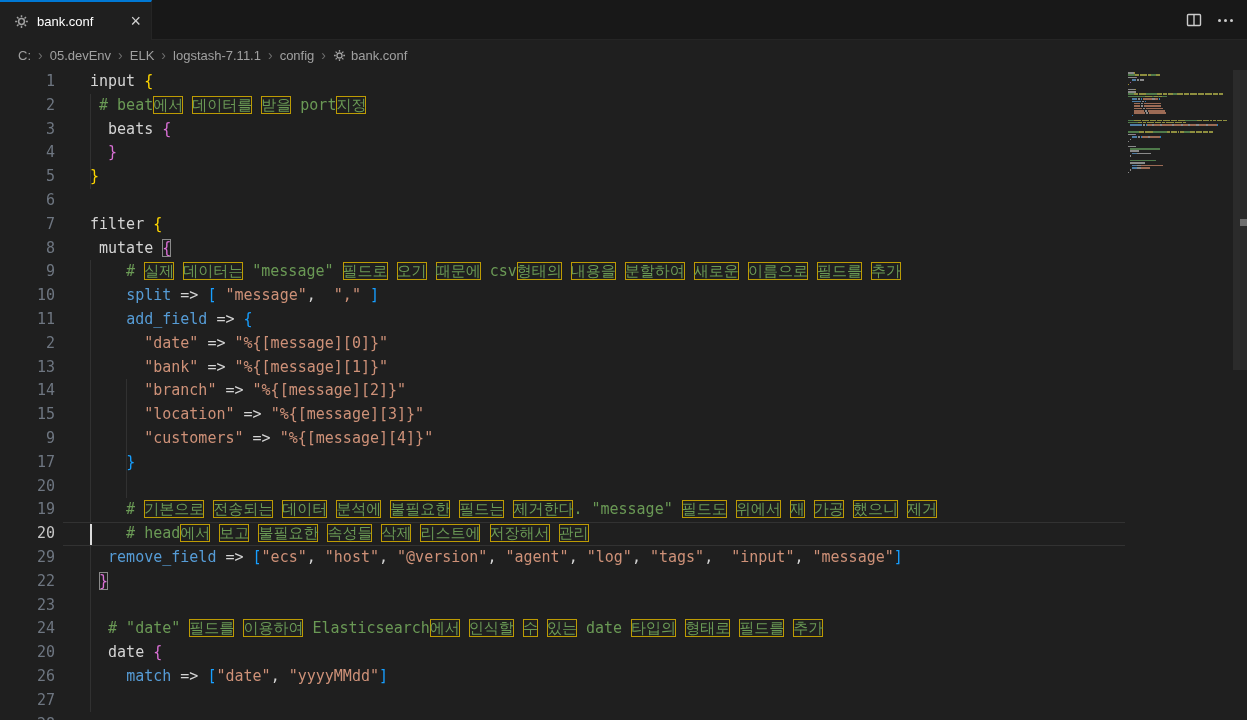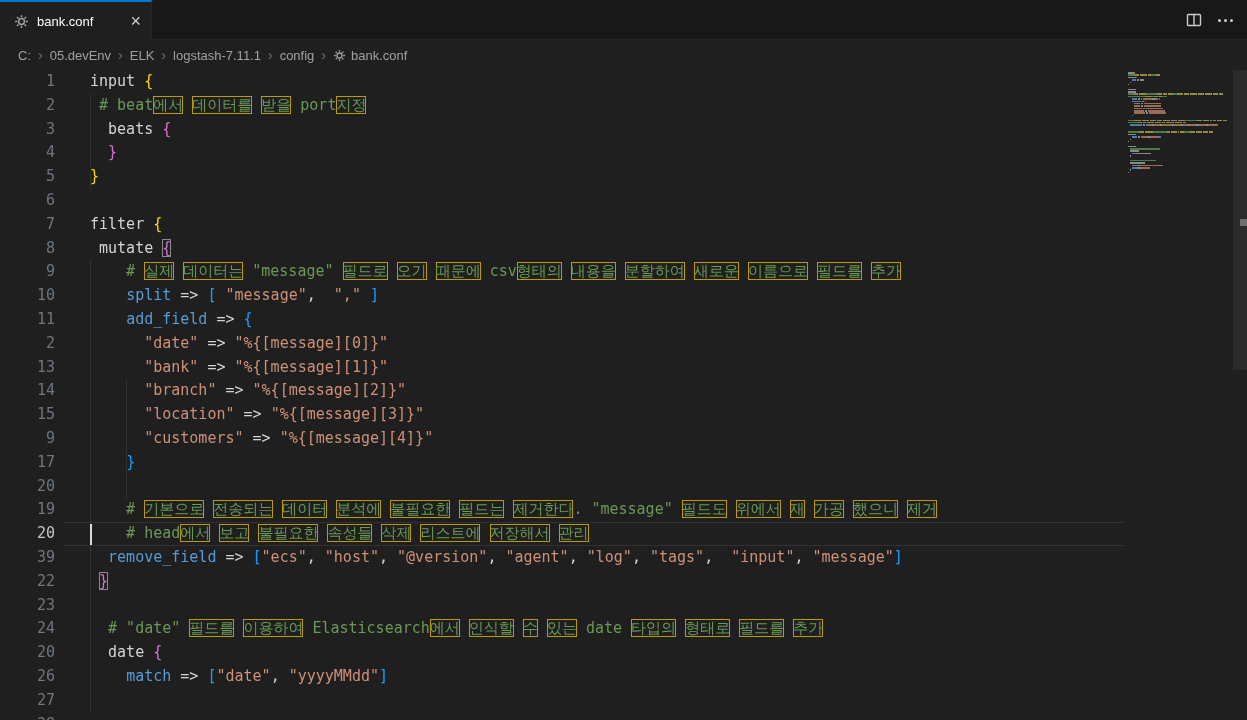--- a/index.html
+++ b/index.html
@@ -132,21 +132,21 @@
       <div class="ln">11</div>
       <div class="ln">2</div>
       <div class="ln">13</div>
       <div class="ln">14</div>
       <div class="ln">15</div>
       <div class="ln">9</div>
       <div class="ln">17</div>
       <div class="ln">20</div>
       <div class="ln">19</div>
       <div class="ln active">20</div>
-      <div class="ln">39</div>
+      <div class="ln">29</div>
       <div class="ln">22</div>
       <div class="ln">23</div>
       <div class="ln">24</div>
       <div class="ln">20</div>
       <div class="ln">26</div>
       <div class="ln">27</div>
       <div class="ln">28</div>
     </div>
   <div class="code" id="code">
       <div class="cl"><span class="tk-fg">input </span><span class="tk-b1">{</span></div>

